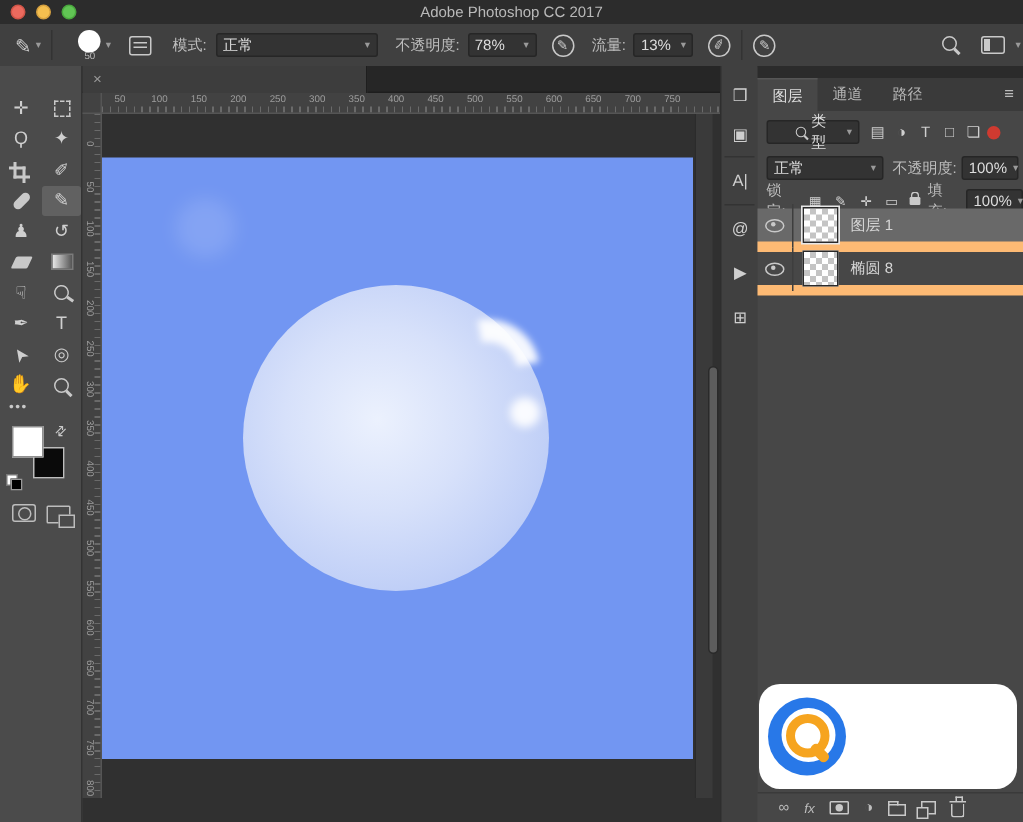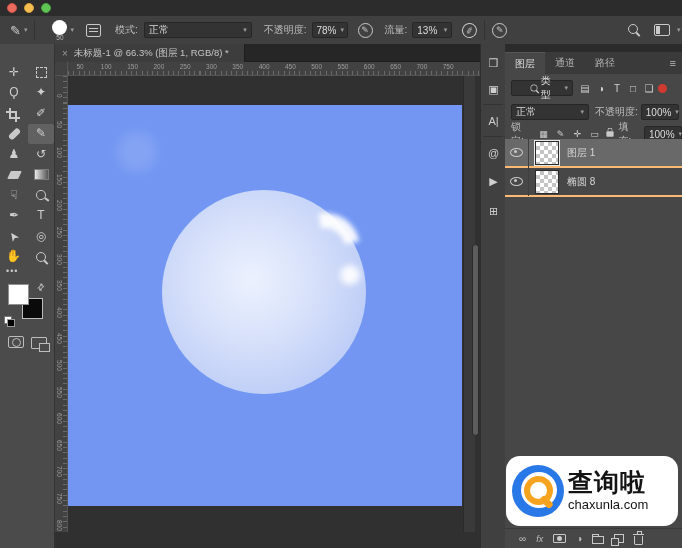--- a/index.html
+++ b/index.html
@@ -112,21 +112,21 @@
   .filter-row{top:34px;height:20px;}
   .blend-row{top:58px;height:20px;}
   .lock-row{top:80px;height:20px;}
   .filter-sel{width:62px;margin-left:6px;height:16px;padding-left:17px;}
   .filter-sel .i-mag{transform:scale(0.7);margin-right:2px;}
   .small-icons{display:flex;align-items:center;gap:4px;margin-left:6px;}
   .small-icons .glyph-icon{font-size:10px;width:12px;}
   .filter-toggle{width:9px;height:9px;border-radius:50%;background:#cf3a30;margin-left:3px;}
   .lbl{color:#bdbdbd;}
   .layers-list{position:absolute;left:0;top:95px;width:177px;}
-  .layer-row{position:relative;width:177px;height:29px;display:flex;align-items:center;border-bottom:2px solid #fdba74;box-sizing:border-box;}
+  .layer-row{position:relative;width:177px;height:29px;display:flex;align-items:center;border-bottom:7px solid #fdba74;box-sizing:border-box;}
   .layer-row.selected{background:#696969;}
   .eye-box{width:24px;display:flex;align-items:center;justify-content:center;border-right:1px solid #3e3e3e;height:29px;box-sizing:border-box;}
   .i-eye{display:inline-block;width:11px;height:7px;border:1px solid #c9c9c9;border-radius:50%;position:relative;}
   .i-eye::after{content:"";position:absolute;width:3px;height:3px;border-radius:50%;background:#c9c9c9;left:3px;top:1px;}
   .thumb{width:24px;height:24px;margin-left:6px;border:1px solid #2a2a2a;box-sizing:border-box;}
   .layer-row.selected .thumb{outline:1px solid #e8e8e8;}
   .checker{background-color:#fff;background-image:conic-gradient(#c4c4c4 25%,transparent 0 50%,#c4c4c4 0 75%,transparent 0);background-size:8px 8px;}
   .layer-name{margin-left:8px;color:#d6d6d6;}
   .layer-lock{margin-left:auto;margin-right:10px;}
   .i-lock{position:relative;width:8px;height:6px;background:#c9c9c9;border-radius:1px;display:inline-block;}
@@ -158,39 +158,40 @@
 </style>
 </head>
 <body>
 
 <div class="app">
 
   <div class="titlebar">
     <span class="tl red"></span>
     <span class="tl yellow"></span>
     <span class="tl green"></span>
+    <span class="title">Adobe Photoshop CC 2017</span>
   </div>
 
   <div class="optionsbar">
     <span class="glyph-icon" style="margin-left:10px;transform:rotate(-0deg);">✎</span>
     <span class="chev">▾</span>
     <span class="sep"></span>
     <div class="brush-preview">
       <span class="brush-circle"></span>
       <span class="brush-num">50</span>
     </div>
     <span class="chev">▾</span>
     <span style="margin-left:12px;" class="i-brushes"></span>
     <span style="margin-left:14px;" class="lbl">模式:</span>
     <div class="sel" style="width:108px;margin-left:6px;">
       <span>正常</span>
         <span class="chev">▾</span>
     </div>
     <span style="margin-left:12px;" class="lbl">不透明度:</span>
-    <div class="sel" style="width:36px;margin-left:5px;">
+    <div class="sel" style="width:46px;margin-left:5px;">
       <span>78%</span>
         <span class="chev">▾</span>
     </div>
     <span class="i-pressure" style="margin-left:10px;">✎</span>
     <span style="margin-left:12px;" class="lbl">流量:</span>
     <div class="sel" style="width:40px;margin-left:5px;">
       <span>13%</span>
         <span class="chev">▾</span>
     </div>
     <span class="i-pressure" style="margin-left:10px;transform:rotate(-15deg);">✐</span>
@@ -268,21 +269,20 @@
       </div>
       <div class="tool-cell" style="left: 28px; top: 202.5px;">
         <span class="i-mag"></span>
       </div>
     </div>
 
   <div class="docarea">
     <div class="tabbar">
       <div class="doc-tab">
         <span class="close">×</span>
-        <span>未标题-1 @ 66.3% (图层 1, RGB/8) *</span>
       </div>
     </div>
     <div class="ruler-corner"></div>
     <div class="hruler" id="hruler">
         <span style="left: 12px;">50</span>
         <span style="left: 38.3px;">100</span>
         <span style="left: 64.6px;">150</span>
         <span style="left: 90.9px;">200</span>
         <span style="left: 117.2px;">250</span>
         <span style="left: 143.5px;">300</span>
@@ -413,19 +413,15 @@
         <span class="i-newlayer"></span>
         <span class="i-trash"></span>
       </div>
   </div>
 
   <div class="watermark">
     <div class="wm-logo">
       <span class="wm-ring"></span>
         <span class="wm-handle"></span>
     </div>
-    <div class="wm-text">
-      <span class="wm-title">查询啦</span>
-      <span class="wm-domain">chaxunla.com</span>
-    </div>
   </div>
 
 </div>
 
 </body></html>

